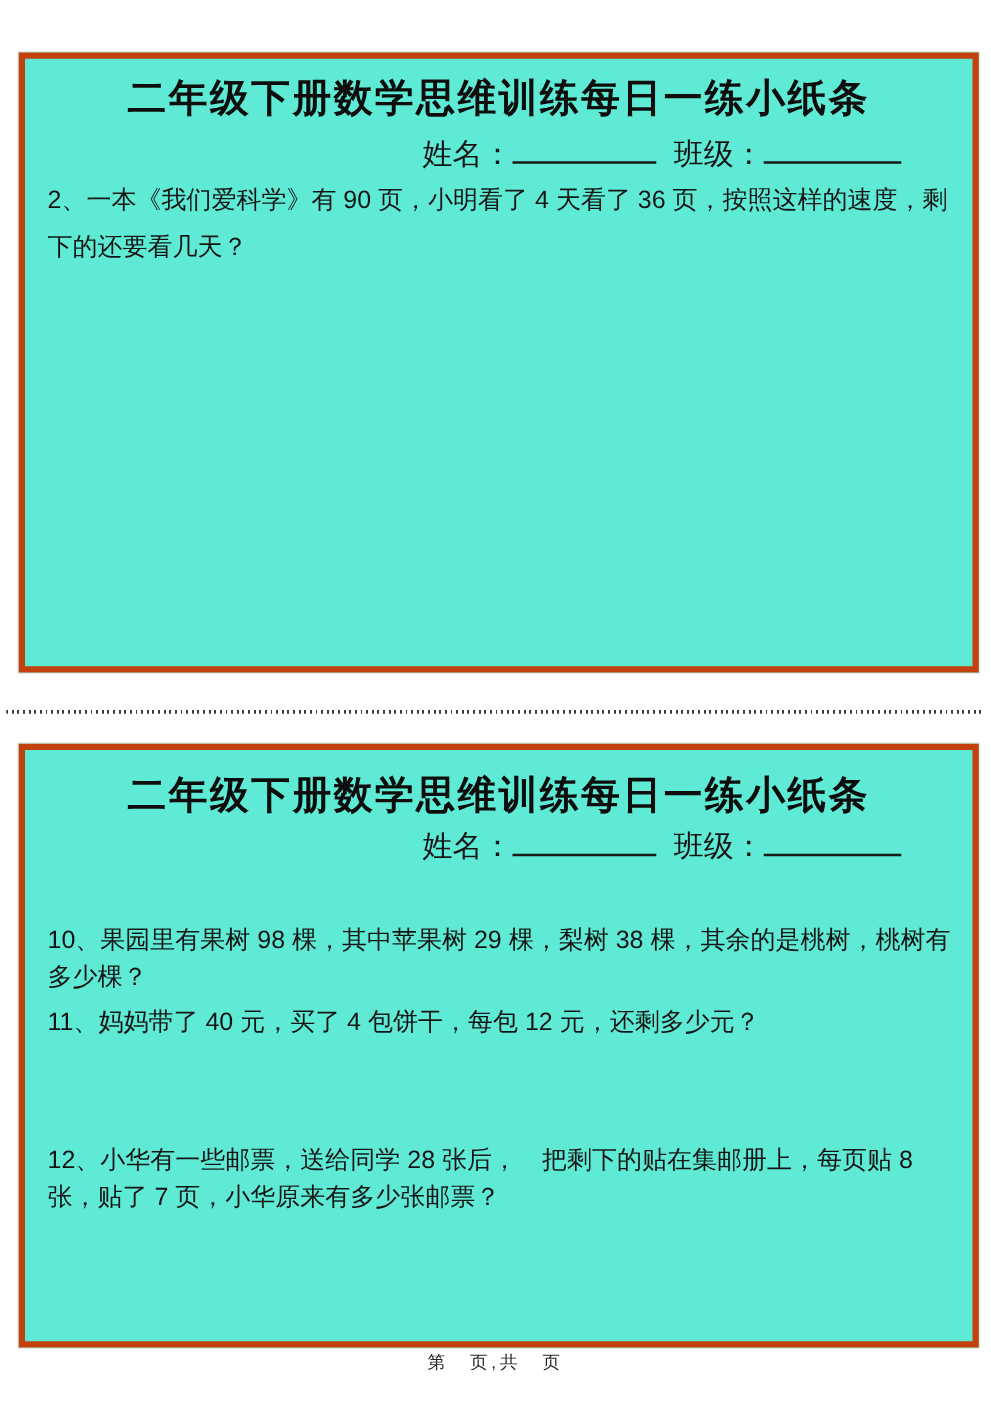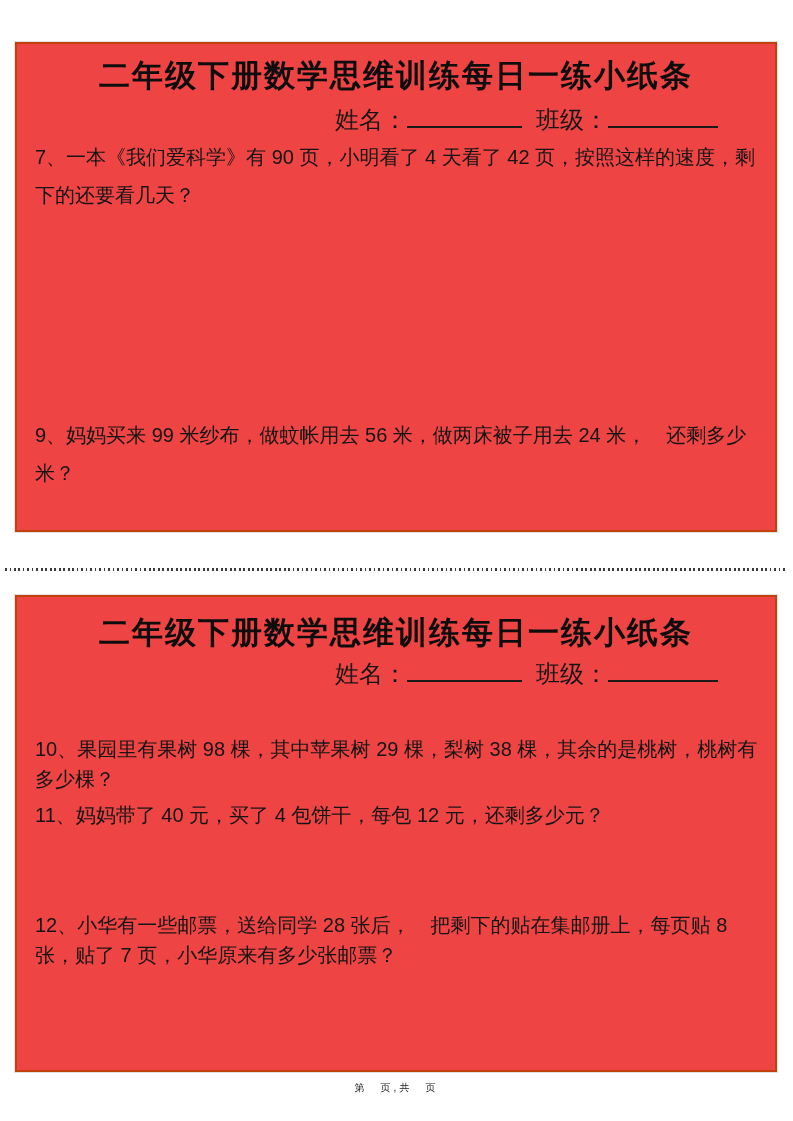--- a/index.html
+++ b/index.html
@@ -8,22 +8,22 @@
     background: #ffffff;
     position: relative;
     font-family: "Liberation Sans", sans-serif;
     color: #111111;
     overflow: hidden;
   }
   .card {
     position: absolute;
     left: 15px;
     width: 758px;
-    background: #ef4444;
-    border: 2px solid #c2410c;
+    background: #5eead4;
+    border: 5px solid #c2410c;
     box-shadow: 0 0 0 1px #e2e2e2;
   }
   #card1 { top: 42px; height: 486px; }
   #card2 { top: 595px; height: 473px; }
 
   .card-title {
     position: absolute;
     left: 0; width: 100%;
     margin: 0;
     text-align: center;
@@ -79,35 +79,34 @@
     top: 568px;
     height: 3px;
     background: repeating-linear-gradient(90deg, #3c3c3c 0 1.5px, transparent 1.5px 4.5px);
   }
 
   .page-footer {
     position: absolute;
     left: 0; width: 100%;
     top: 1081px;
     text-align: center;
-    font-size: 10px;
+    font-size: 14px;
     letter-spacing: 3px;
     color: #242424;
   }
 </style>
 </head>
 <body>
 
 <section class="card" id="card1">
   <h1 class="card-title">二年级下册数学思维训练每日一练小纸条</h1>
   <div class="name-row">
     <span class="lbl">姓名：</span><span class="blank"></span><span class="lbl lbl2">班级：</span><span class="blank blank2"></span>
   </div>
-  <p class="problem c1-pa">7、一本《我们爱科学》有 90 页，小明看了 4 天看了 42 页，按照这样的速度，剩下的还要看几天？</p>
-  <p class="problem c1-pc">9、妈妈买来 99 米纱布，做蚊帐用去 56 米，做两床被子用去 24 米，　还剩多少米？</p>
+  <p class="problem c1-pa">2、一本《我们爱科学》有 90 页，小明看了 4 天看了 36 页，按照这样的速度，剩下的还要看几天？</p>
 </section>
 
 <div class="divider"></div>
 
 <section class="card" id="card2">
   <h1 class="card-title">二年级下册数学思维训练每日一练小纸条</h1>
   <div class="name-row">
     <span class="lbl">姓名：</span><span class="blank"></span><span class="lbl lbl2">班级：</span><span class="blank blank2"></span>
   </div>
   <p class="problem c2-pa">10、果园里有果树 98 棵，其中苹果树 29 棵，梨树 38 棵，其余的是桃树，桃树有多少棵？</p>

